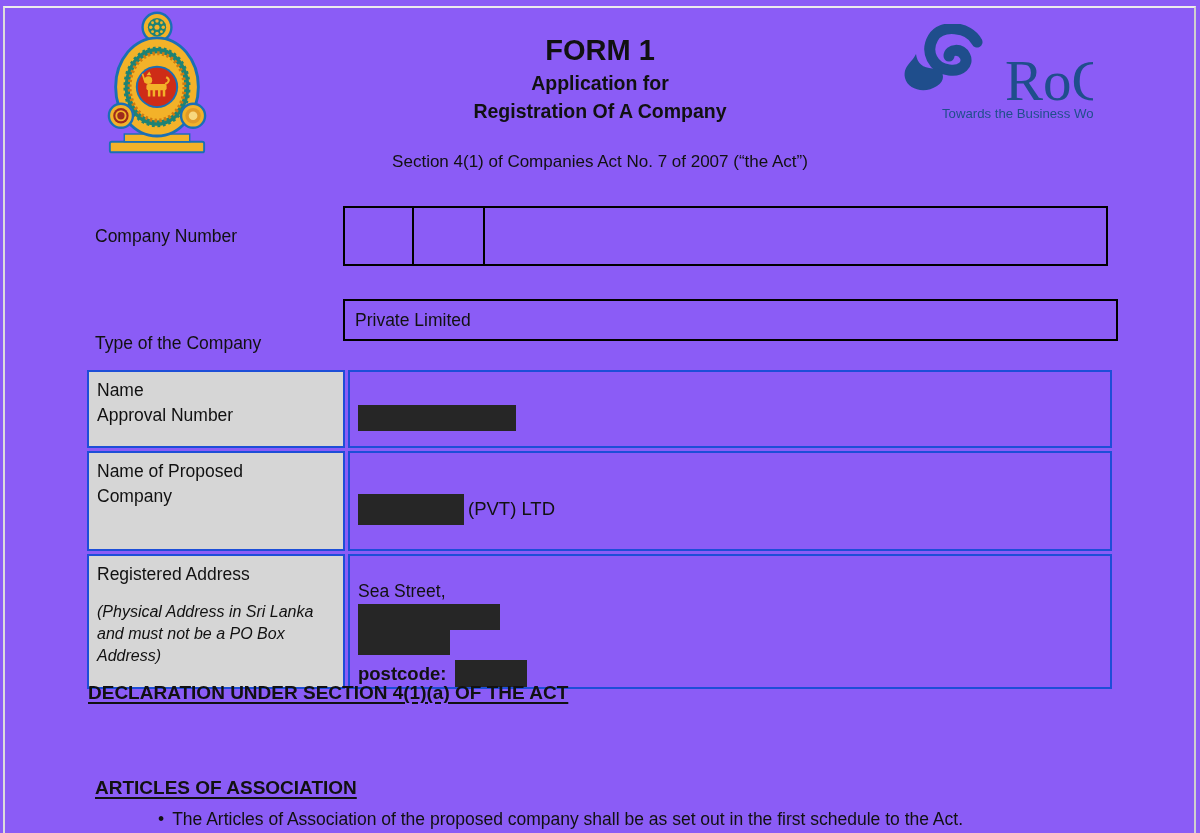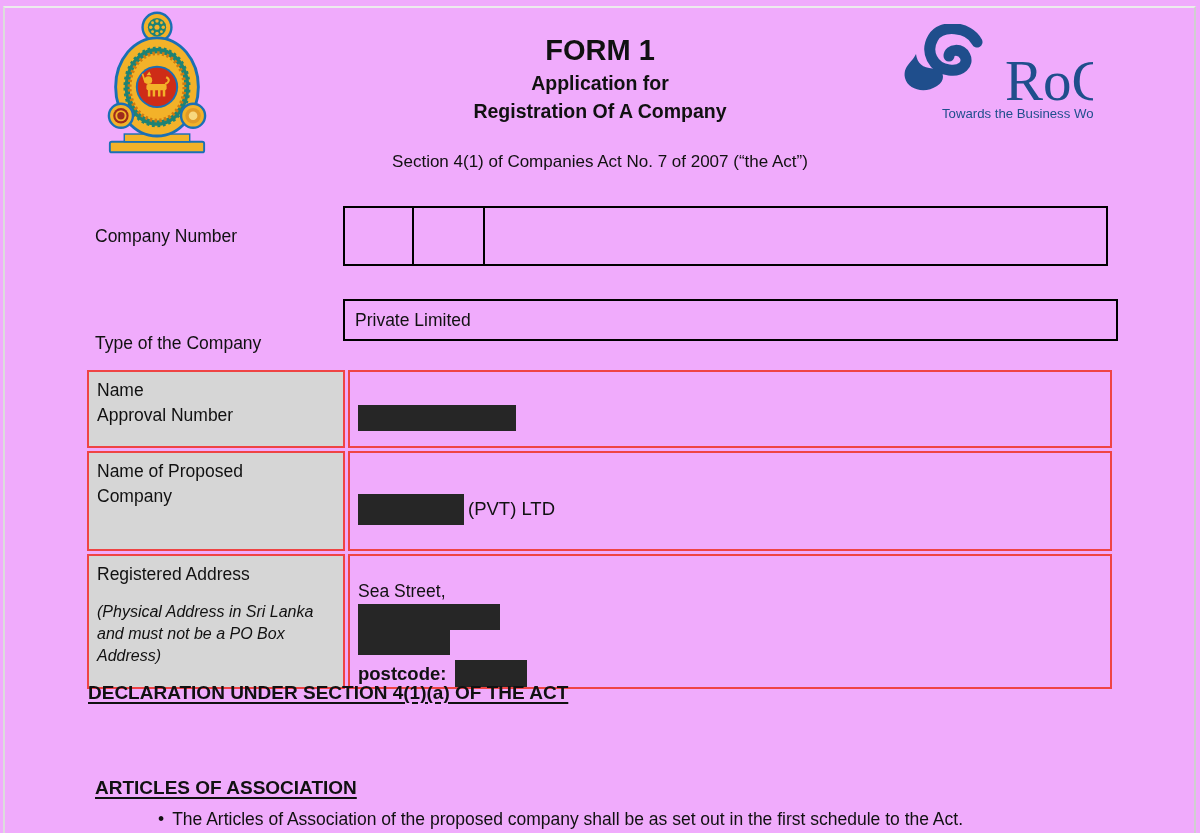--- a/index.html
+++ b/index.html
@@ -1,16 +1,16 @@
 <!DOCTYPE html>
 <html><head>
 <meta charset="utf-8">
 <style>
   html,body{margin:0;padding:0;background:#ffffff;}
-  #page{position:relative;width:1200px;height:833px;background:#f0abfc;overflow:hidden;
+  #page{position:relative;width:1200px;height:833px;background:#8b5cf6;overflow:hidden;
         font-family:"Liberation Sans","DejaVu Sans",sans-serif;color:#111;}
   .page-frame{position:absolute;left:3px;top:6px;width:1189px;height:827px;
         border-left:2px solid #dcdcdc;border-top:2px solid #ececec;border-right:2px solid #cfcfcf;
         pointer-events:none;}
   
   .emblem{position:absolute;left:104px;top:8px;width:106px;height:152px;}
   .title-block{position:absolute;left:300px;top:33px;width:600px;text-align:center;}
   .form-title{font-size:29px;font-weight:bold;line-height:34px;}
   .form-subtitle{font-size:19.5px;font-weight:bold;line-height:27.5px;white-space:pre-line;margin-top:3px;}
   .eroc{position:absolute;left:903px;top:24px;width:190px;height:100px;}
@@ -19,21 +19,21 @@
   .field-label{position:absolute;font-size:17.5px;}
   .cn-label{left:95px;top:226px;}
   .cn-box{position:absolute;left:343px;top:206px;width:761px;height:56px;border:2px solid #000;}
   .cn-div{position:absolute;top:0;width:2px;height:100%;background:#000;}
   .cn-div1{left:67px;} .cn-div2{left:138px;}
   .type-label{left:95px;top:309px;margin-top:24px;}
   .type-box{position:absolute;left:343px;top:299px;width:761px;height:38px;border:2px solid #000;
             font-size:17.5px;line-height:38px;padding-left:10px;}
   
   table.details{position:absolute;left:84px;top:367px;border-collapse:separate;border-spacing:3px;}
-  table.details td{border:2px solid #ef4444;}
+  table.details td{border:2px solid #1d4ed8;}
   td.lbl{background:#d6d6d6;width:240px;padding:6px 6px 4px 8px;font-size:17.5px;line-height:25px;vertical-align:top;}
   td.val{width:752px;padding:16px 0 0 8px;vertical-align:top;font-size:17.5px;}
   tr.r1 td{height:58px;} tr.r2 td{height:80px;} tr.r3 td{height:112px;}
   .two-line{white-space:pre-line;}
   .lbl-note{font-style:italic;font-size:16px;line-height:22px;margin-top:14px;}
   .redact{background:#262626;}
   .rd-approval{width:158px;height:26px;margin-top:17px;}
   .val-flex{display:flex;align-items:center;height:100%;}
   .rd-company{width:106px;height:31px;margin-right:4px;}
   .addr-line1{margin-top:8px;line-height:22px;}

